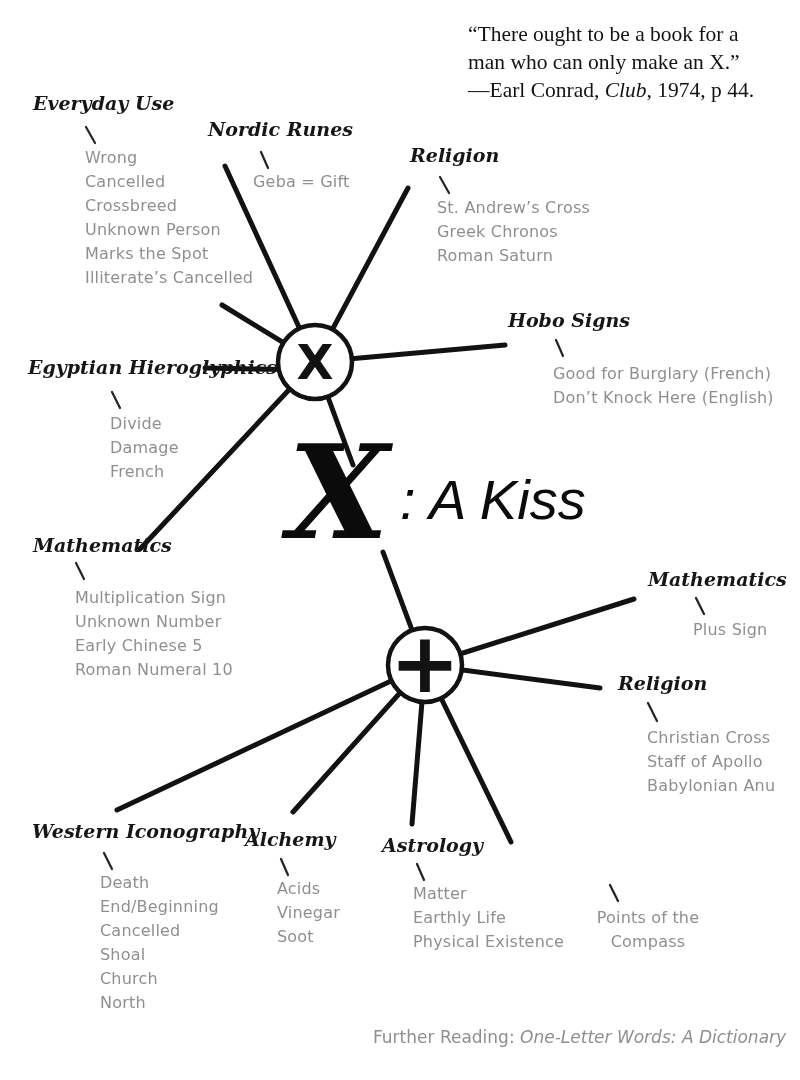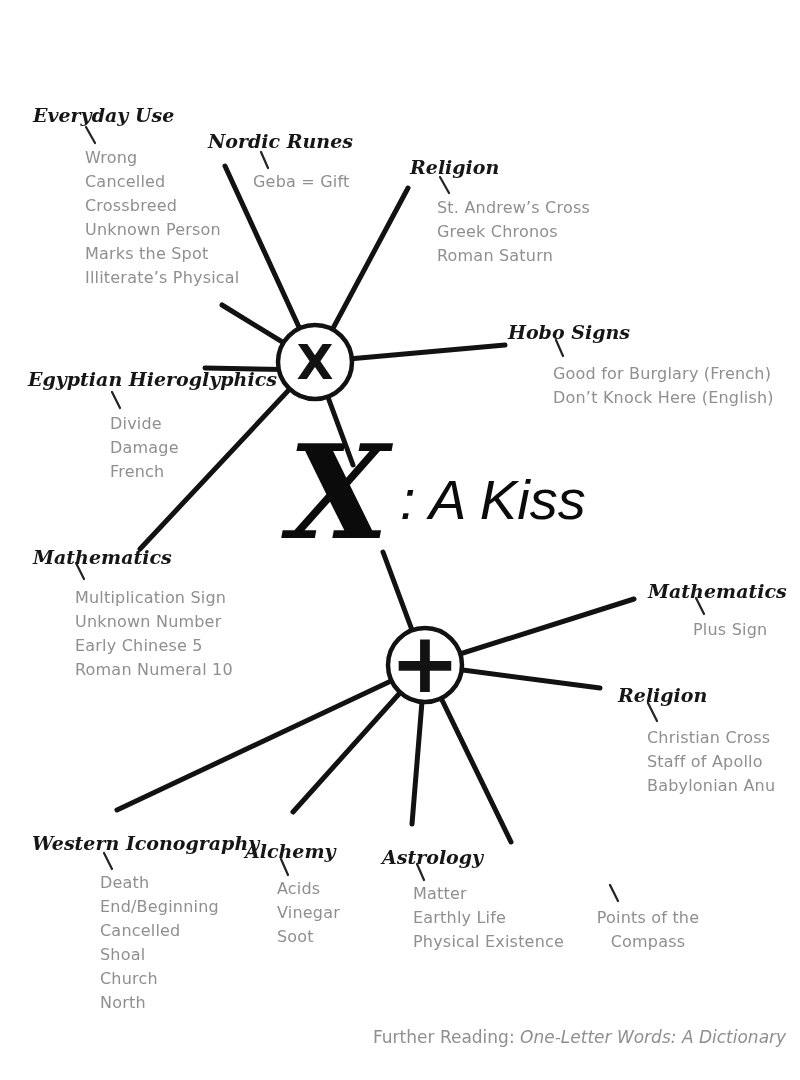--- a/index.html
+++ b/index.html
@@ -8,21 +8,21 @@
   .svg-layer{position:absolute;left:0;top:0;z-index:1;}
   .spoke{stroke:#121212;stroke-width:5;stroke-linecap:round;}
   .hub-circle{fill:#ffffff;stroke:#121212;stroke-width:4.5;}
   .tick{stroke:#232323;stroke-width:2.2;stroke-linecap:round;}
   .hub-sym-x{font-family:"DejaVu Sans",sans-serif;font-weight:bold;font-size:48px;fill:#121212;text-anchor:middle;}
   .hub-sym-plus{font-family:"DejaVu Sans",sans-serif;font-weight:bold;font-size:84px;fill:#121212;text-anchor:middle;}
   .quote{position:absolute;left:468px;top:20px;z-index:2;font-family:"Liberation Serif",serif;
          font-size:21.5px;line-height:28px;color:#131313;white-space:nowrap;}
   .quote .src{font-style:italic;}
   .script-label{position:absolute;z-index:2;font-family:"DejaVu Serif",serif;font-style:italic;
-                font-weight:bold;font-size:19px;color:#161616;white-space:nowrap;margin-top:12px;}
+                font-weight:bold;font-size:19px;color:#161616;white-space:nowrap;}
   .list{position:absolute;z-index:2;font-size:16px;line-height:24px;color:#8f8f8f;
         white-space:nowrap;letter-spacing:0.2px;}
   .list.centered{text-align:center;}
   .title-x{position:absolute;left:288px;top:428px;z-index:2;font-family:"DejaVu Serif",serif;
            font-style:italic;font-weight:bold;font-size:130px;line-height:1;color:#0b0b0b;}
   .title-rest{position:absolute;left:400px;top:472px;z-index:2;font-family:Liberation Sans, sans-serif;
               font-style:italic;font-size:56px;line-height:1;color:#0b0b0b;white-space:nowrap;}
   .footer{position:absolute;left:373px;top:1027px;z-index:2;font-size:17px;color:#8f8f8f;white-space:nowrap;}
   .footer .book{font-style:italic;}
 </style>
@@ -67,32 +67,37 @@
     <g>
       <circle class="hub-circle" cx="315" cy="362" r="37"></circle>
       <text class="hub-sym-x" x="315" y="379">X</text>
     </g>
     <g>
       <circle class="hub-circle" cx="425" cy="665" r="37"></circle>
       <text class="hub-sym-plus" x="425" y="692">+</text>
     </g>
   </svg>
 
+  <div class="quote">
+    <div>“There ought to be a book for a</div>
+    <div>man who can only make an X.”</div>
+    <div><span>—Earl Conrad, </span><span class="src">Club</span><span>, 1974, p 44.</span></div>
+  </div>
 
   <div class="title-x">X</div>
   <div class="title-rest">: A Kiss</div>
 
   <div class="script-label" style="left:33px;top:92px;">Everyday Use</div>
   <div class="list" style="left:85px;top:146px;">
     <div>Wrong</div>
     <div>Cancelled</div>
     <div>Crossbreed</div>
     <div>Unknown Person</div>
     <div>Marks the Spot</div>
-    <div>Illiterate’s Physical</div>
+    <div>Illiterate’s Cancelled</div>
   </div>
 
   <div class="script-label" style="left:208px;top:118px;">Nordic Runes</div>
   <div class="list" style="left:253px;top:170px;">
     <div>Geba = Gift</div>
   </div>
 
   <div class="script-label" style="left:410px;top:144px;">Religion</div>
   <div class="list" style="left:437px;top:196px;">
     <div>St. Andrew’s Cross</div>

